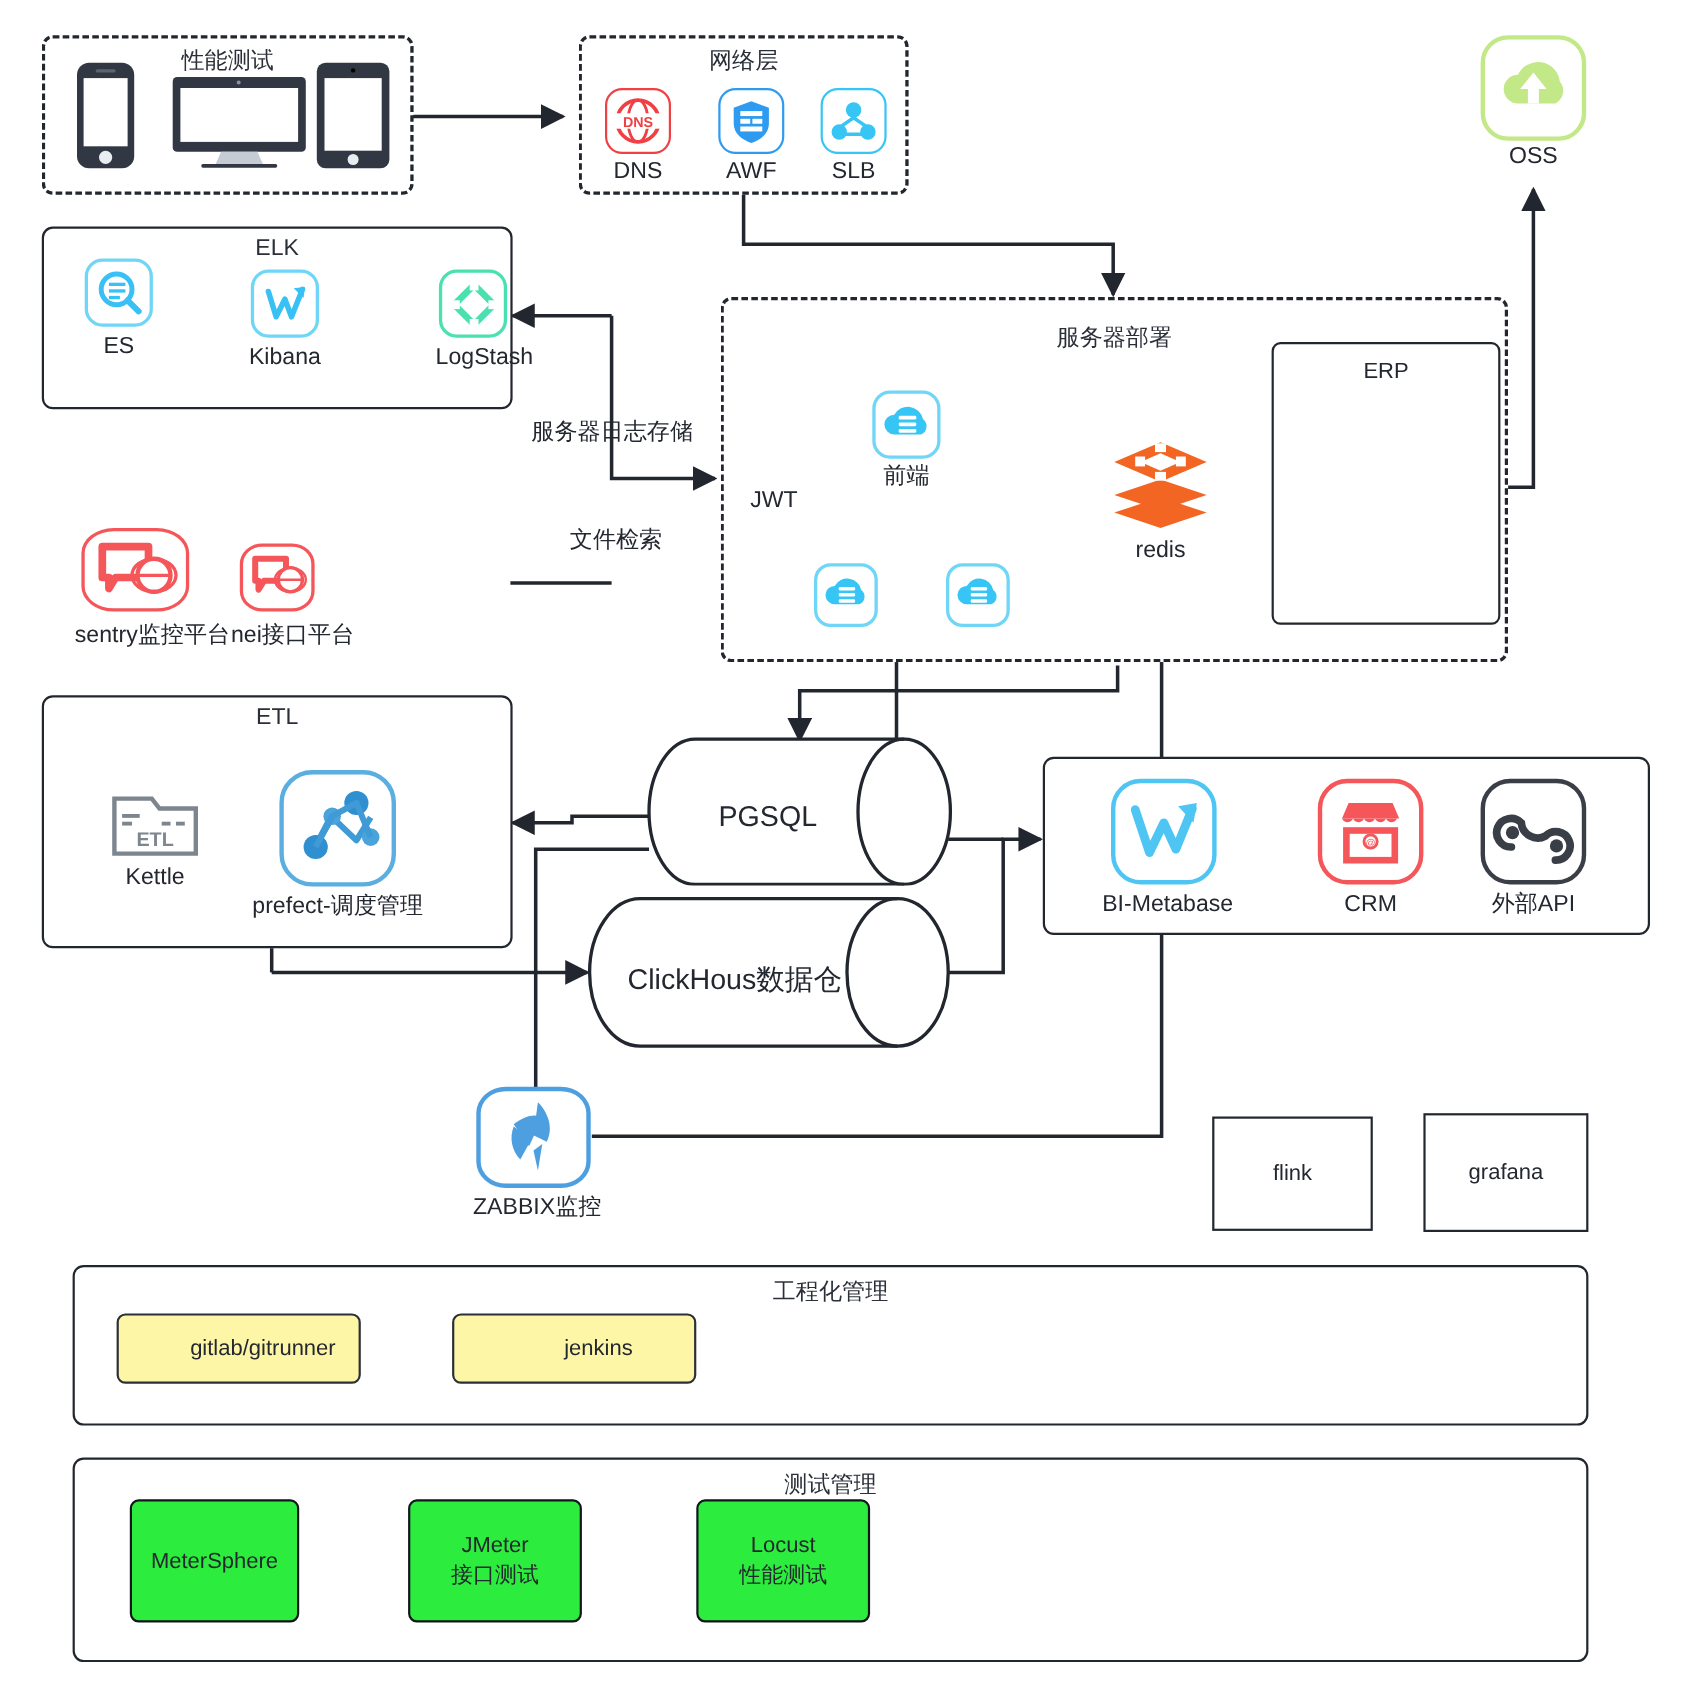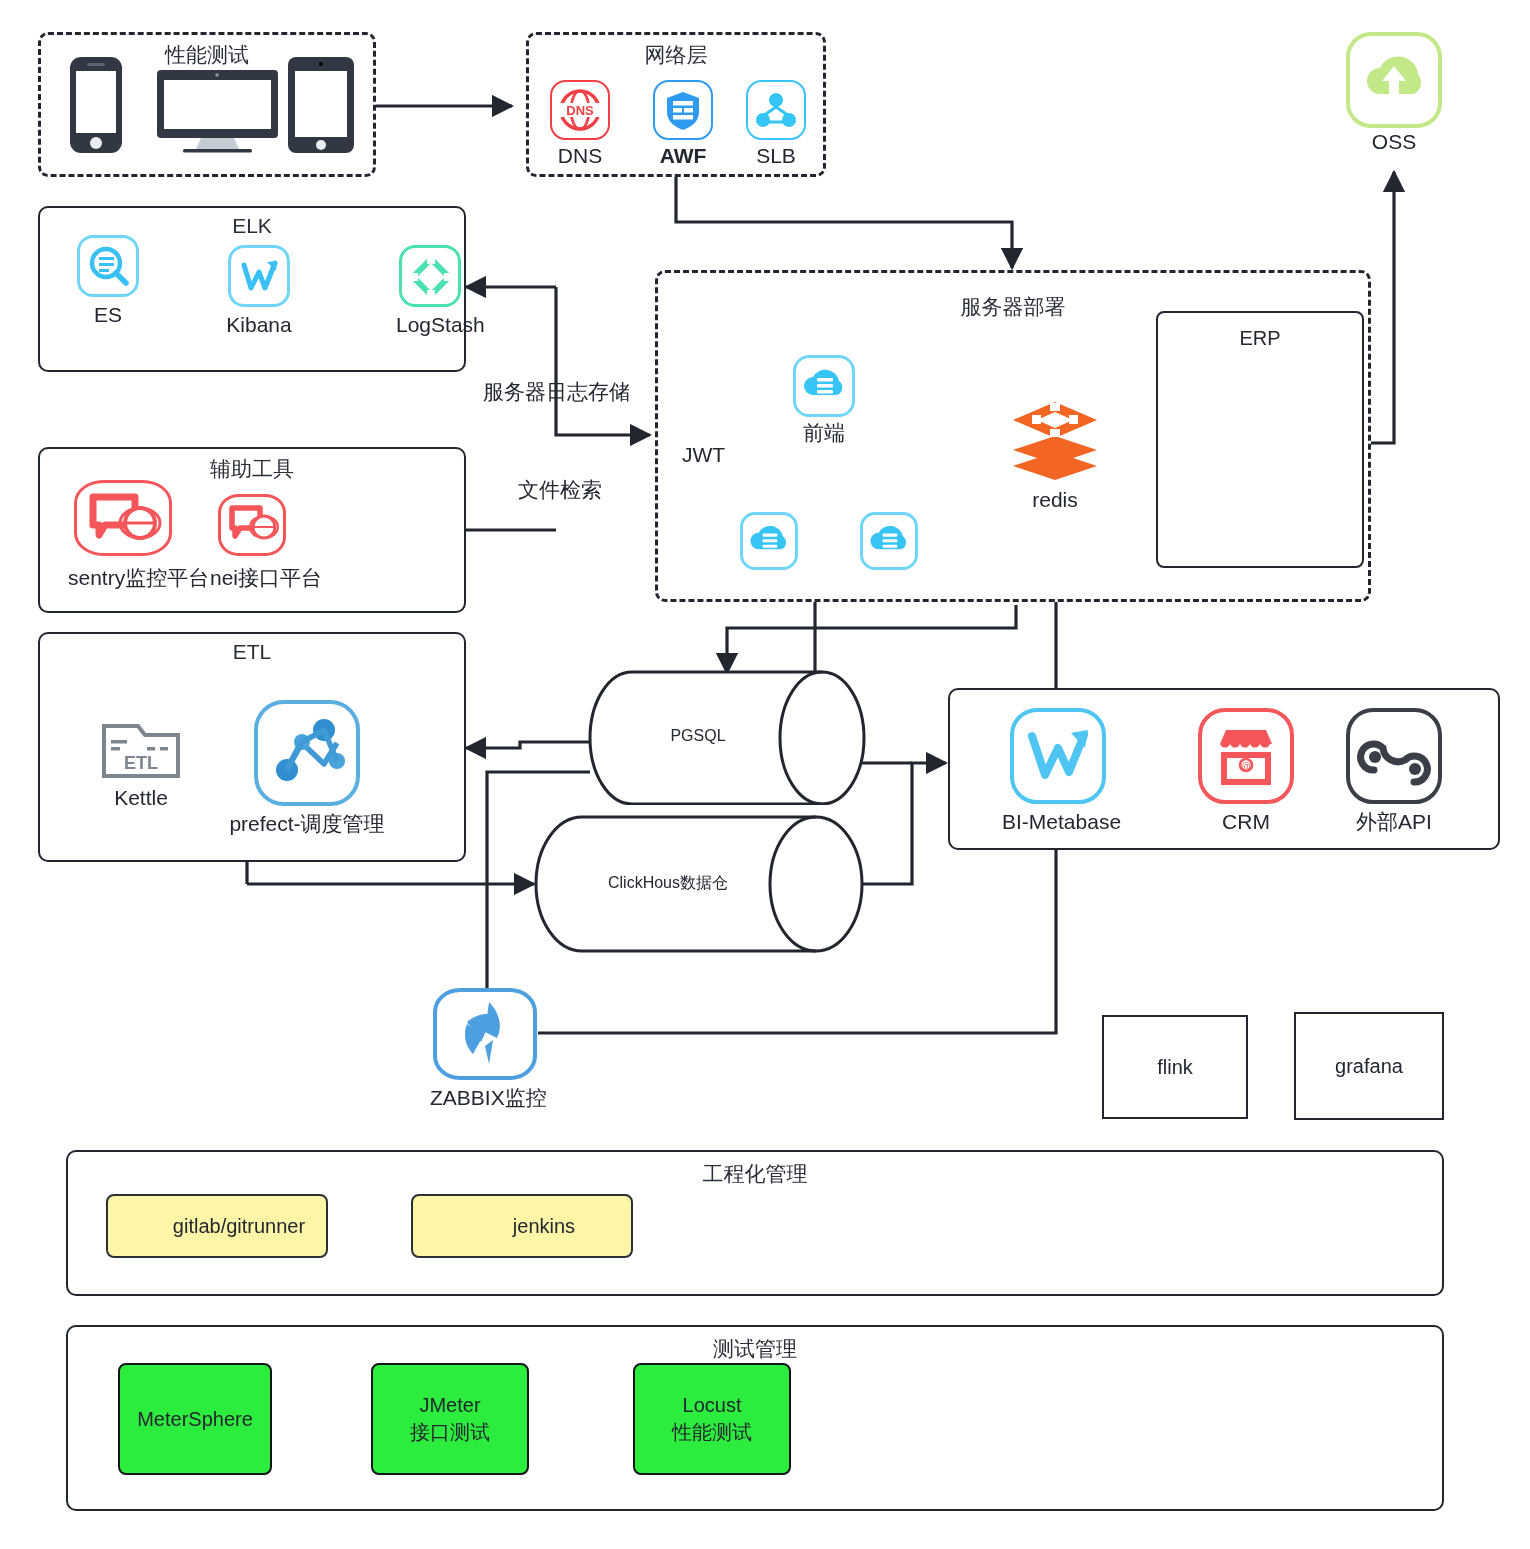--- a/index.html
+++ b/index.html
@@ -23,21 +23,21 @@
   .rectnode{position:absolute;box-sizing:border-box;border:2.5px solid #22262e;background:#fff;
             display:flex;align-items:center;justify-content:center;font-size:20px;color:#23272f;text-align:center;}
   .rectnode.r{border-radius:8px;}
   .rectnode.yellow{background:#fdf6a6;border-color:#2b2f38;border-radius:8px;padding-left:44px;}
   .rectnode.green{background:#2cec3d;border-color:#11151c;border-radius:8px;line-height:1.35;}
 
   .edgelabel{position:absolute;font-size:21px;color:#23272f;white-space:nowrap;background:transparent;}
 
   
   .cyl{position:absolute;}
-  .cyl .cap{position:absolute;left:0;right:0;text-align:center;font-size:16px;color:#23272f;}
+  .cyl .cap{position:absolute;left:0;right:0;text-align:center;font-size:26px;color:#23272f;}
 </style>
 </head>
 <body>
 
 <div id="stage">
 
   <svg id="wires" viewBox="0 0 1530 1549">
     <defs>
       <marker id="ah" viewBox="0 0 10 10" refX="9" refY="5" markerWidth="7" markerHeight="7" orient="auto-start-reverse">
         <path d="M0,0 L10,5 L0,10 z" fill="#22262e"></path>
@@ -139,21 +139,21 @@
       <svg width="56" height="56" viewBox="0 0 56 56">
         <circle cx="28" cy="28" r="19" fill="none" stroke="#ef4044" stroke-width="3.4"></circle>
         <ellipse cx="28" cy="28" rx="9" ry="19" fill="none" stroke="#ef4044" stroke-width="2.6"></ellipse>
         <rect x="7" y="21" width="42" height="14" fill="#fff"></rect>
         <text x="28" y="33" font-size="13" font-weight="bold" fill="#ef4044" text-anchor="middle" font-family="Liberation Sans, sans-serif">DNS</text>
       </svg>
     </div>
     <div class="cap" style="margin-top:4px;">DNS</div>
   </div>
 
-  <div class="node" style="left:651px;top:80px;width:64px;font-weight:bold;">
+  <div class="node" style="left:651px;top:80px;width:64px;">
     <div class="iconbox sqframe" style="width:60px;height:60px;border:2.5px solid #2e9bf0;">
       <svg width="56" height="56" viewBox="0 0 56 56">
         <path d="M28,10 L44,16 v14 c0,10 -8,15 -16,18 c-8,-3 -16,-8 -16,-18 V16 z" fill="#2e9bf0"></path>
         <g fill="#fff">
           <rect x="18" y="19" width="20" height="4.5"></rect>
           <rect x="18" y="26" width="9" height="4.5"></rect>
           <rect x="29" y="26" width="9" height="4.5"></rect>
           <rect x="18" y="33" width="20" height="4.5"></rect>
         </g>
       </svg>
@@ -220,23 +220,20 @@
             <rect x="25" y="6" width="8" height="10"></rect>
             <rect x="25" y="42" width="8" height="10"></rect>
             <rect x="6" y="25" width="10" height="8"></rect>
             <rect x="42" y="25" width="10" height="8"></rect>
           </g>
       </svg>
     </div>
     <div class="cap" style="margin-top:6px;">LogStash</div>
   </div>
 
-  <div class="grp solid" style="left:38px;top:447px;width:428px;height:166px;">
-    <div class="grp-title" style="top:6px;">辅助工具</div>
-  </div>
 
   <div class="node" style="left:68px;top:480px;width:110px;">
     <div class="iconbox sqframe" style="width:98px;height:76px;border:3.5px solid #f4565a;border-radius:30%;">
       <svg width="92" height="70" viewBox="0 0 92 70">
         <path d="M16,14 h42 v28 h-30 l-6,10 v-10 h-6 z" fill="none" stroke="#f4565a" stroke-width="7" stroke-linejoin="round"></path>
         <circle cx="63" cy="40" r="15" fill="#fff" stroke="#f4565a" stroke-width="4"></circle>
         <path d="M48,40 h30 M63,25 a20,15 0 0 1 0,30 a20,15 0 0 1 0,-30" fill="none" stroke="#f4565a" stroke-width="3"></path>
       </svg>
     </div>
     <div class="cap" style="margin-top:10px;">sentry监控平台</div>

